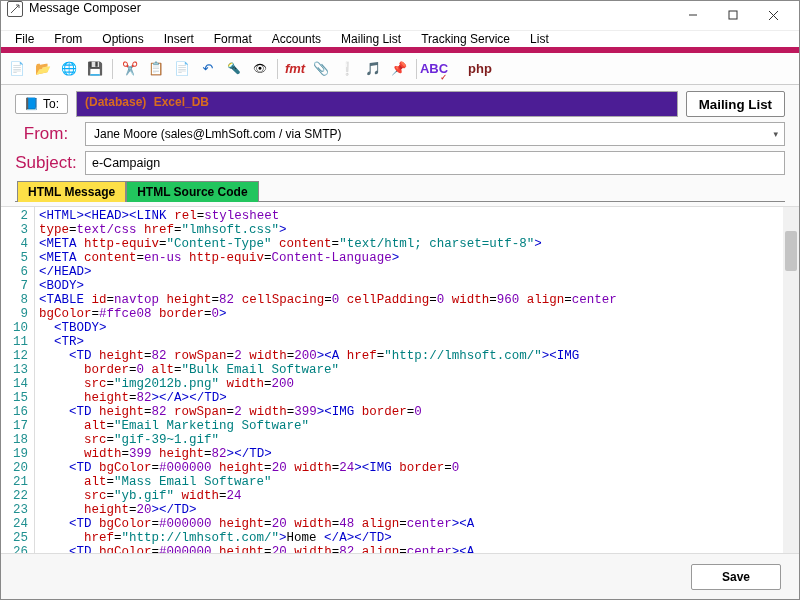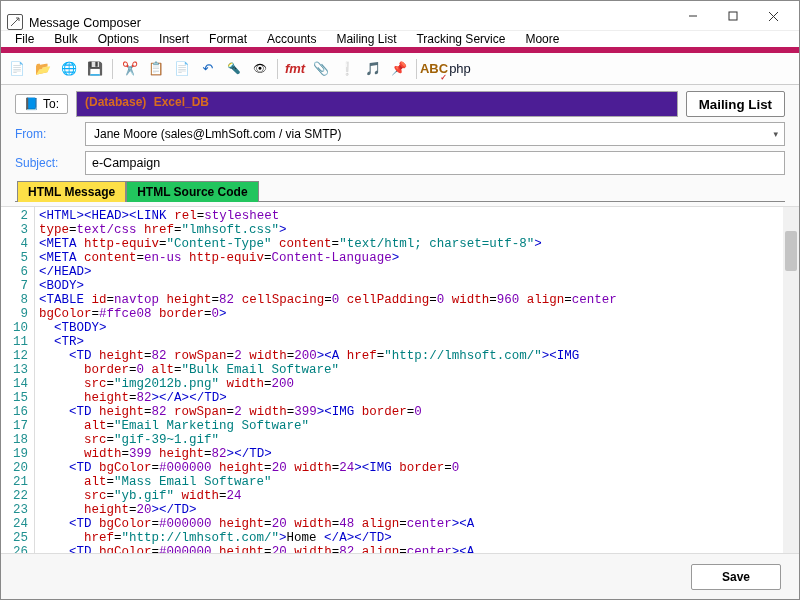--- a/index.html
+++ b/index.html
@@ -9,21 +9,21 @@
     background: #fff;
     width: 800px;
     height: 600px;
     overflow: hidden;
     position: relative;
     border: 1px solid #888;
   }
   .titlebar {
     height: 30px;
     display: flex;
-    align-items: flex-end;
+    align-items: flex-start;
     padding: 0 6px;
     background: #fff;
     border-bottom: 1px solid #eee;
   }
   .titlebar .icon-box {
     width: 16px; height: 16px;
     border: 1px solid #555;
     border-radius: 2px;
     margin-right: 6px;
     display:flex;align-items:center;justify-content:center;
@@ -61,32 +61,32 @@
   }
   .toolbar .tb {
     width:24px;height:24px;
     display:flex;align-items:center;justify-content:center;
     border:1px solid transparent;
     border-radius:2px;
     font-size:13px;
   }
   .toolbar .sep{width:1px;height:20px;background:#ccc;margin:0 3px;}
   .fmt {color:#c62828;font-weight:bold;font-style:italic;font-size:11px;}
-  .php {color:#0f172a;font-weight:normal;font-size:11px;}
-  .abc {position:relative;color:#a16207;font-weight:bold;font-size:9px;text-align:center;}
+  .php {color:#7f1d1d;font-weight:bold;font-size:11px;margin-left:20px;}
+  .abc {position:relative;color:#6d28d9;font-weight:bold;font-size:9px;text-align:center;}
   .abc::after{content:"✓";color:#d32f2f;position:absolute;bottom:-2px;right:-2px;font-size:8px;}
 
   .form-area {
     padding: 6px 14px 4px 14px;
     background:#fafafa;
     border-bottom:1px solid #ddd;
   }
   .form-row { display:flex;align-items:center;margin-bottom:5px;gap:8px;}
   .form-row label {
-    width: 62px; text-align:left; color:#3b82f6;font-size:12px;
+    width: 62px; text-align:center; color:#be185d;font-size:17px;
   }
   .to-label{
     display:flex;align-items:center;gap:4px;
     background:#fff;border:1px solid #aaa;
     padding:2px 8px;border-radius:2px;
     font-size:12px;
   }
   .to-field,.subj-field{
     flex:1;
     border:1px solid #aaa;
@@ -202,28 +202,28 @@
   <span class="winbtn">
       <svg width="11" height="11">
         <line x1="1" y1="1" x2="10" y2="10"></line>
         <line x1="10" y1="1" x2="1" y2="10"></line>
       </svg>
     </span>
 </div>
 
 <div class="menubar" id="menubar">
     <span class="menuitem">File</span>
-    <span class="menuitem">Bulk</span>
+    <span class="menuitem">From</span>
     <span class="menuitem">Options</span>
     <span class="menuitem">Insert</span>
     <span class="menuitem">Format</span>
     <span class="menuitem">Accounts</span>
     <span class="menuitem">Mailing List</span>
     <span class="menuitem">Tracking Service</span>
-    <span class="menuitem">Moore</span>
+    <span class="menuitem">List</span>
   </div>
 
 <div class="toolbar">
   <span class="tb">📄</span>
   <span class="tb">📂</span>
   <span class="tb" style="color:#1565c0;">🌐</span>
   <span class="tb">💾</span>
   <span class="sep"></span>
   <span class="tb">✂️</span>
   <span class="tb">📋</span>

